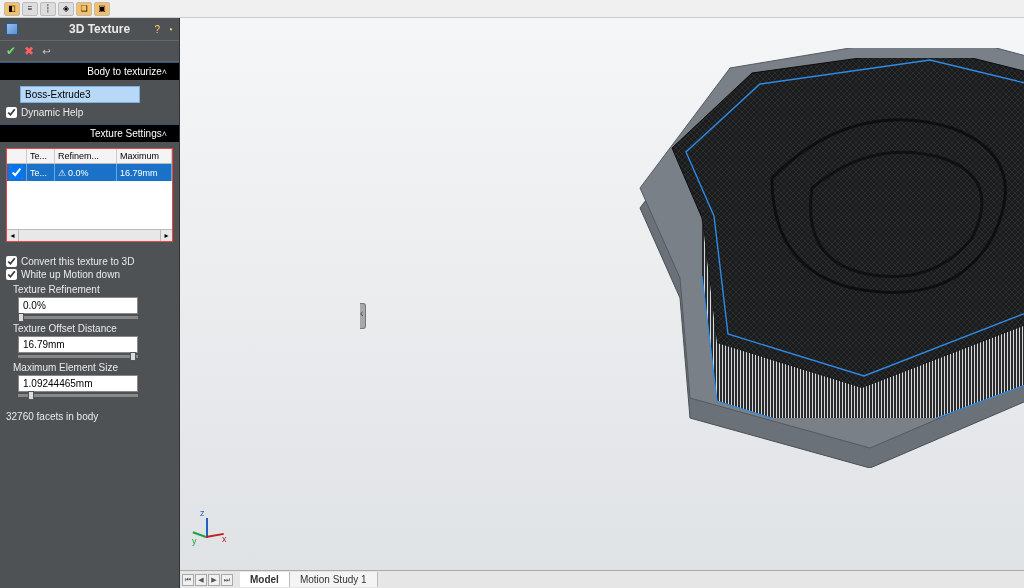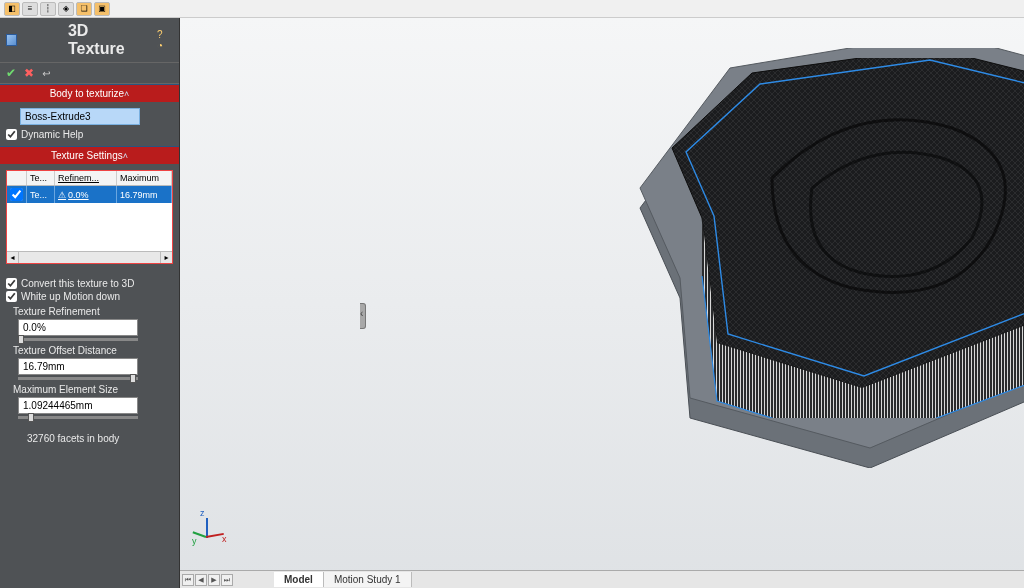--- a/index.html
+++ b/index.html
@@ -10,61 +10,61 @@
   .top-toolbar { height: 18px; background: #f0f0f0; border-bottom: 1px solid #ccc; display: flex; align-items: center; gap: 2px; padding: 0 4px; }
   .top-toolbar .tbbtn { width: 16px; height: 14px; background: #ddd; border: 1px solid #bbb; border-radius: 2px; display: flex; align-items: center; justify-content: center; font-size: 8px; }
   .top-toolbar .gold { background: #f5c06a; }
 
   .main { flex: 1; display: flex; min-height: 0; }
 
   
   .panel { width: 180px; background: #4f5255; color: #eaeaea; font-size: 10px; display: flex; flex-direction: column; border-right: 1px solid #333; }
   .panel-title { display: flex; align-items: center; gap: 6px; padding: 4px 6px; background: #4f5255; }
   .panel-title .cube { width: 12px; height: 12px; background: linear-gradient(135deg,#98c2f0,#5a8fd0); border: 1px solid #2a5a9a; }
-  .panel-title .t { font-weight: bold; font-size: 16px; margin-left: 45px; }
+  .panel-title .t { font-weight: bold; font-size: 12px; margin-left: 45px; }
   .panel-title .spacer { flex: 1; }
   .help-icons span { margin-left: 4px; font-size: 10px; color: #ffd070; cursor: pointer; }
 
   .ok-row { display: flex; align-items: center; gap: 8px; padding: 3px 6px; border-top: 1px solid #666; border-bottom: 1px solid #666; background: #4f5255; }
   .ok-row .ok { color: #6fdc6f; font-size: 12px; }
   .ok-row .cancel { color: #ff6060; font-size: 12px; }
   .ok-row .pin { color: #ccc; font-size: 10px; }
 
-  .section-header { background: #b91c1c; color: #fff; padding: 3px 12px; font-size: 10px; display: flex; justify-content: center; align-items: center; border-top: 1px solid #2a5580; }
+  .section-header { background: #000000; color: #fff; padding: 3px 12px; font-size: 10px; display: flex; justify-content: flex-end; align-items: center; border-top: 1px solid #2a5580; }
   .section-header .chev { font-size: 9px; color: #cde; }
 
   .section-body { padding: 4px 6px; background: #4f5255; }
 
   .sel-box { background: #b8d8f8; color: #000; border: 1px solid #7ab0e0; padding: 2px 4px; font-size: 10px; margin: 2px 0 4px 14px; width: 120px; }
 
   .checkbox-row { display: flex; align-items: center; gap: 4px; margin: 2px 0; }
   .checkbox-row input { width: 11px; height: 11px; accent-color: #fff; }
   .checkbox-row label { font-size: 10px; color: #eaeaea; }
 
   
   .tex-table { background: #1d4ed8; color: #000; font-size: 9px; width: 100%; border: 1px solid #ef4444; margin-top: 2px; }
   .tex-table .th { display: flex; background: #f4f4f4; border-bottom: 1px solid #bbb; }
   .tex-table .th > div { padding: 2px 3px; border-right: 1px solid #ccc; }
   .tex-table .tr { display: flex; background: #1a72c8; color: #fff; }
   .tex-table .tr > div { padding: 2px 3px; border-right: 1px solid #6aa6e0; display: flex; align-items: center; }
   .tex-col-chk { width: 20px; justify-content: center; }
   .tex-col-te  { width: 28px; }
-  .tex-col-ref { width: 62px; text-decoration: underline; }
+  .tex-col-ref { width: 62px; }
   .tex-col-dist{ flex: 1; }
   .tex-table .blank { height: 48px; background: #fff; }
   .tex-scroll { height: 12px; background: #e8e8e8; border-top: 1px solid #bbb; position: relative; }
   .tex-scroll .lar { position:absolute; left:0; top:0; width:12px; height:100%; border-right:1px solid #bbb; display:flex; align-items:center; justify-content:center; font-size:8px; }
   .tex-scroll .rar { position:absolute; right:0; top:0; width:12px; height:100%; border-left:1px solid #bbb; display:flex; align-items:center; justify-content:center; font-size:8px; }
 
   .label-row { font-size: 10px; margin: 4px 0 2px 7px; color: #eaeaea; }
   .value-input { background: #fff; color: #000; border: 1px solid #888; padding: 2px 4px; font-size: 10px; width: 120px; margin-left: 12px; display: block; }
   .slider-track { height: 3px; background: #888; margin: 2px 0 4px 12px; width: 120px; position: relative; }
   .slider-thumb { position: absolute; top: -3px; width: 6px; height: 9px; background: #ddd; border: 1px solid #555; }
 
-  .facets-line { font-size: 10px; color: #eaeaea; padding: 6px; margin-left: 21px; }
+  .facets-line { font-size: 10px; color: #eaeaea; padding: 6px; }
 
   
   .viewport { flex: 1; background: linear-gradient(#f5f6f7, #dfe2e5); position: relative; overflow: hidden; }
   .triad { position: absolute; left: 12px; bottom: 42px; width: 36px; height: 36px; }
   .triad .z { position:absolute; left:14px; bottom:8px; width:2px; height:20px; background:#2060c0; }
   .triad .zc{ position:absolute; left:8px; bottom:28px; color:#2060c0; font-size:9px; }
   .triad .y { position:absolute; left:14px; bottom:8px; width:18px; height:2px; background:#c02020; transform: rotate(-10deg); transform-origin:left center; }
   .triad .yc{ position:absolute; left:0; bottom:0; color:#20a040; font-size:9px; }
   .triad .x { position:absolute; left:14px; bottom:8px; width:14px; height:2px; background:#20a040; transform: rotate(200deg); transform-origin:left center; }
   .triad .xc{ position:absolute; left:30px; bottom:2px; color:#c02020; font-size:9px; }
@@ -72,21 +72,21 @@
   
   .model { position:absolute; left:440px; top:30px; width:520px; height:430px; }
   .base-slab { position:absolute; left:0; top:0; width:520px; height:420px; }
   .top-mesh  { position:absolute; left:32px; top:10px; width:460px; height:360px; }
 
   
   .bottom-bar { position:absolute; left:0; bottom:0; height:18px; width:100%; background:#e6e6e6; border-top:1px solid #aaa; display:flex; align-items:center; }
   .bottom-bar .ctrls { width:60px; display:flex; gap:1px; padding:1px 2px; }
   .bottom-bar .ctrls span { width:12px; height:12px; background:#f0f0f0; border:1px solid #aaa; display:flex; align-items:center;justify-content:center; font-size:7px; color:#555; }
   .bottom-bar .tab { padding:2px 10px; font-size:10px; color:#333; border-right:1px solid #bbb; background:#f4f4f4; }
-  .bottom-bar .tab.active { background:#fff; font-weight:bold;margin-left:34px; }
+  .bottom-bar .tab.active { background:#fff; font-weight:bold; }
 
   .drag-handle { position:absolute; left:180px; top:50%; width:6px; height:26px; background:#a8a8a8; border:1px solid #777; border-left:none; border-radius:0 3px 3px 0; }
   .drag-handle::before { content:"‹"; color:#444; font-size:10px; position:absolute; left:0; top:4px; }
 </style>
 </head>
 <body>
 
 <div class="app">
   <div class="top-toolbar">
     <div class="tbbtn gold">◧</div>

